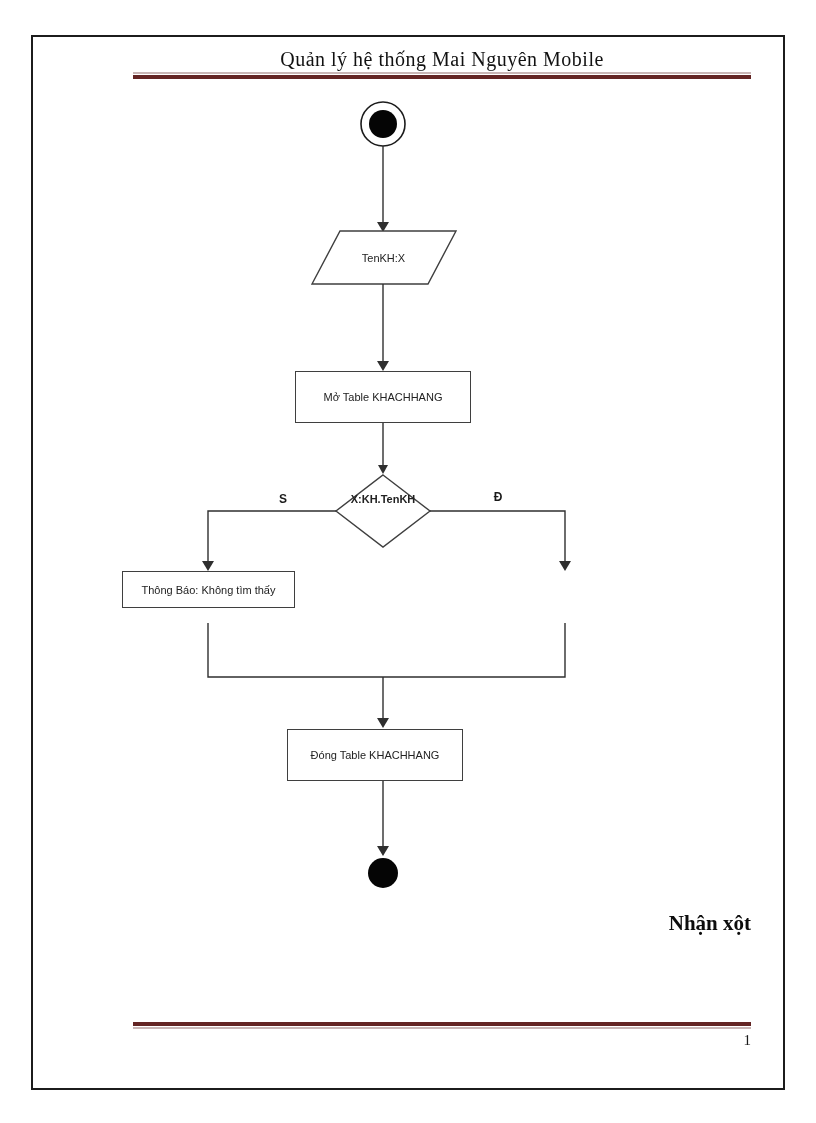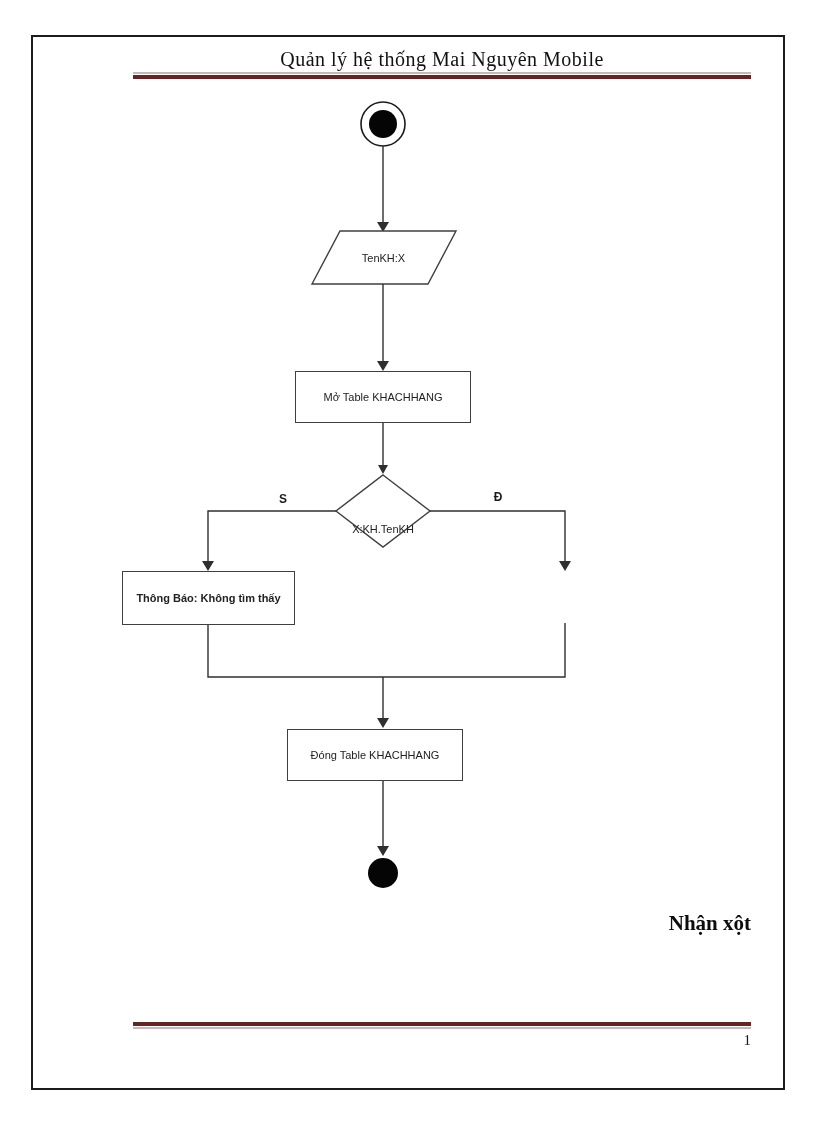--- a/index.html
+++ b/index.html
@@ -129,29 +129,29 @@
   </svg>
 
   <div class="node rect-node" style="left:295px; top:371px; width:176px; height:52px;">
     <span>Mở Table KHACHHANG</span>
   </div>
 
   <div class="node" style="left:312px; top:231px; width:143px; height:53px;">
     <span>TenKH:X</span>
   </div>
 
-  <div class="node" style="left:333px; top:521px; width:100px; height:16px;">
+  <div class="node" style="left:333px; top:491px; width:100px; height:16px;font-weight:bold;">
     <span>X:KH.TenKH</span>
   </div>
 
   <div class="free-label" style="left:274px; top:492px; width:18px;">S</div>
 
   <div class="free-label" style="left:489px; top:490px; width:18px;">Đ</div>
 
-  <div class="node rect-node" style="left:122px; top:571px; width:173px; height:54px;font-weight:bold;">
+  <div class="node rect-node" style="left:122px; top:571px; width:173px; height:37px;">
     <span>Thông Báo: Không tìm thấy</span>
   </div>
 
 
   <div class="node rect-node" style="left:287px; top:729px; width:176px; height:52px;">
     <span>Đóng Table KHACHHANG</span>
   </div>
 
   <div class="content-span caption">Nhận xột</div>
 

